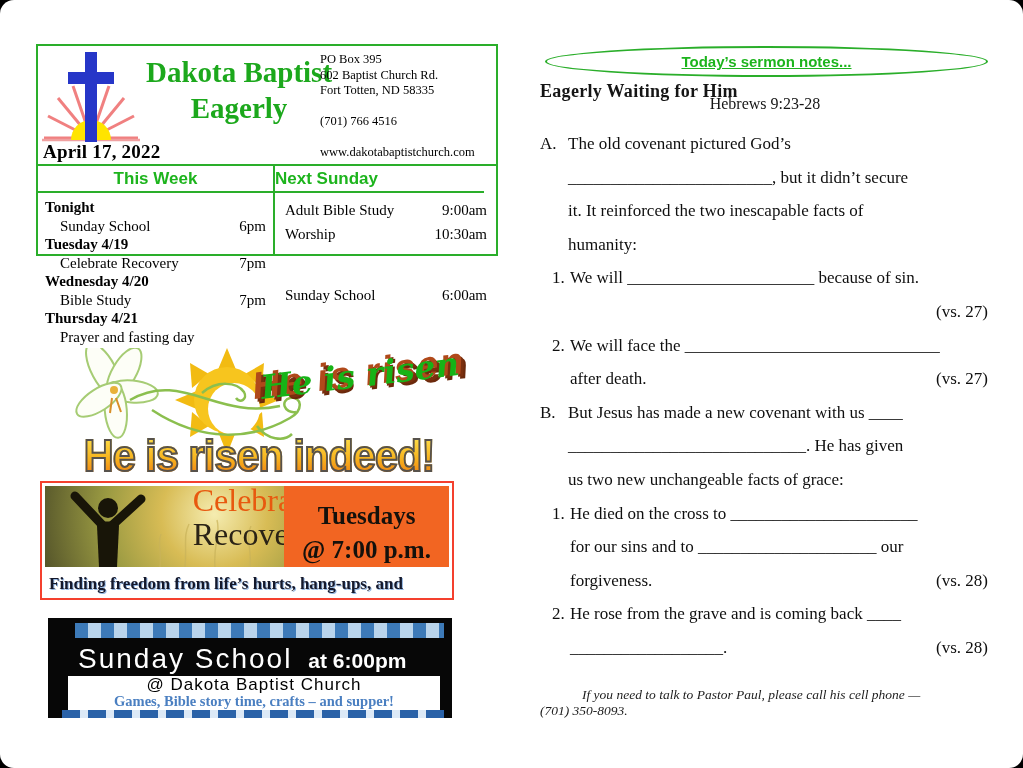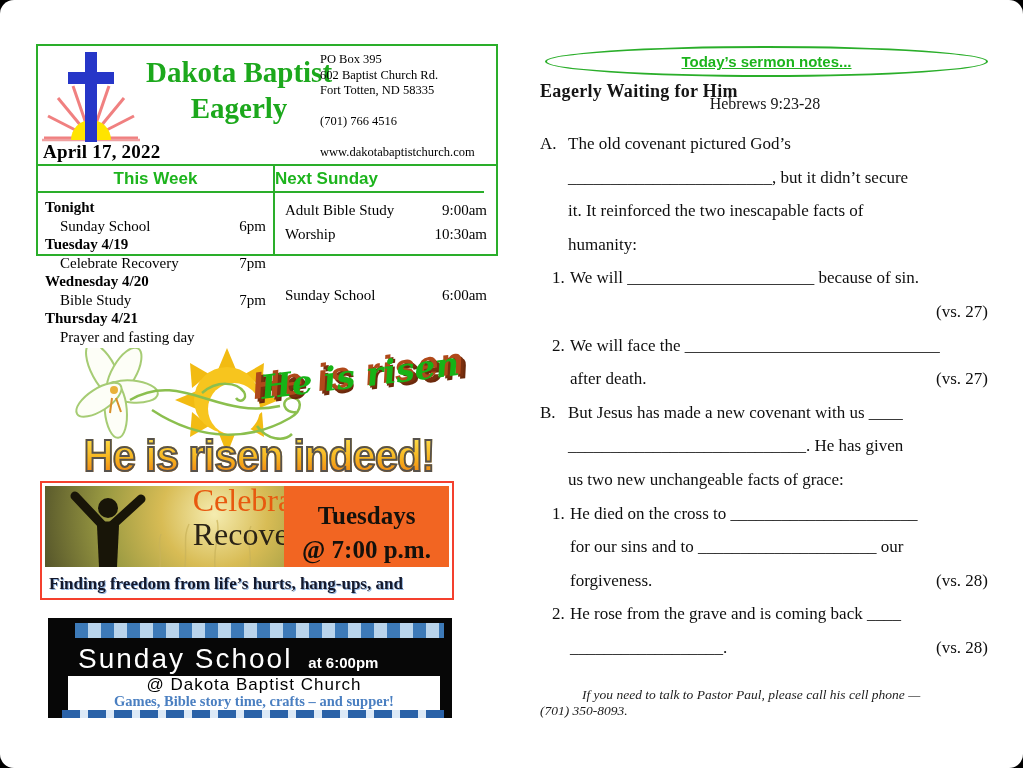--- a/index.html
+++ b/index.html
@@ -47,21 +47,21 @@
   .cel{color:#e8590f;font-size:32px}
   .rec{color:#2b2316;font-size:32px}
   .cr-orange{position:absolute;right:3px;top:3px;width:165px;height:81px;background:var(--orange);display:flex;flex-direction:column;justify-content:flex-end;align-items:center;font-weight:700;font-size:25px;color:#14110c;line-height:34px}
   .cr-tag{position:absolute;left:7px;bottom:4px;font-weight:700;font-size:17px;color:#14182b;text-shadow:1px 1px 0 #93b6e2}
 
   
   #ss{position:absolute;left:48px;top:618px;width:404px;height:100px;background:#070707;color:#fff}
   .ck{position:absolute;top:5px;left:27px;right:8px;height:15px;background:repeating-linear-gradient(90deg,#3d7ab8 0 13px,#b9d4ec 13px 26px)}
   .ss-line{position:absolute;top:25px;left:30px;right:8px;display:flex;align-items:baseline;white-space:nowrap}
   .ss-title{font-size:28px;font-family:"Liberation Sans",sans-serif;letter-spacing:2px}
-  .ss-time{font-weight:700;font-size:15px;margin-left:16px;font-family:"Liberation Sans",sans-serif}
+  .ss-time{font-weight:700;font-size:21px;margin-left:16px;font-family:"Liberation Sans",sans-serif}
   .ss-white{position:absolute;left:20px;right:12px;top:58px;height:34px;background:#fff;text-align:center;color:#000;overflow:hidden}
   .ss-loc{font-size:17px;line-height:18px;font-family:"Liberation Sans",sans-serif;letter-spacing:1px}
   .ss-tag{font-size:14.5px;line-height:15px;color:var(--bluetag);font-weight:700}
   .ck2{position:absolute;bottom:0;left:14px;right:8px;height:8px;background:repeating-linear-gradient(90deg,#2a62a8 0 18px,#dce9f6 18px 26px)}
 
   
   .oval{position:absolute;left:545px;top:46px;width:443px;height:31px;border:2px solid var(--green);border-radius:50%;text-align:center;line-height:27px}
   .oval span{color:var(--ltgreen);font-weight:700;text-decoration:underline;font-family:"Liberation Sans",sans-serif;font-size:15px}
   .stitle{position:absolute;left:540px;top:81px;width:450px;font-weight:700;font-size:18px;color:#151515;letter-spacing:.3px}
   .sref{position:absolute;left:540px;top:95px;width:450px;text-align:center;font-size:16px;color:#151515}

